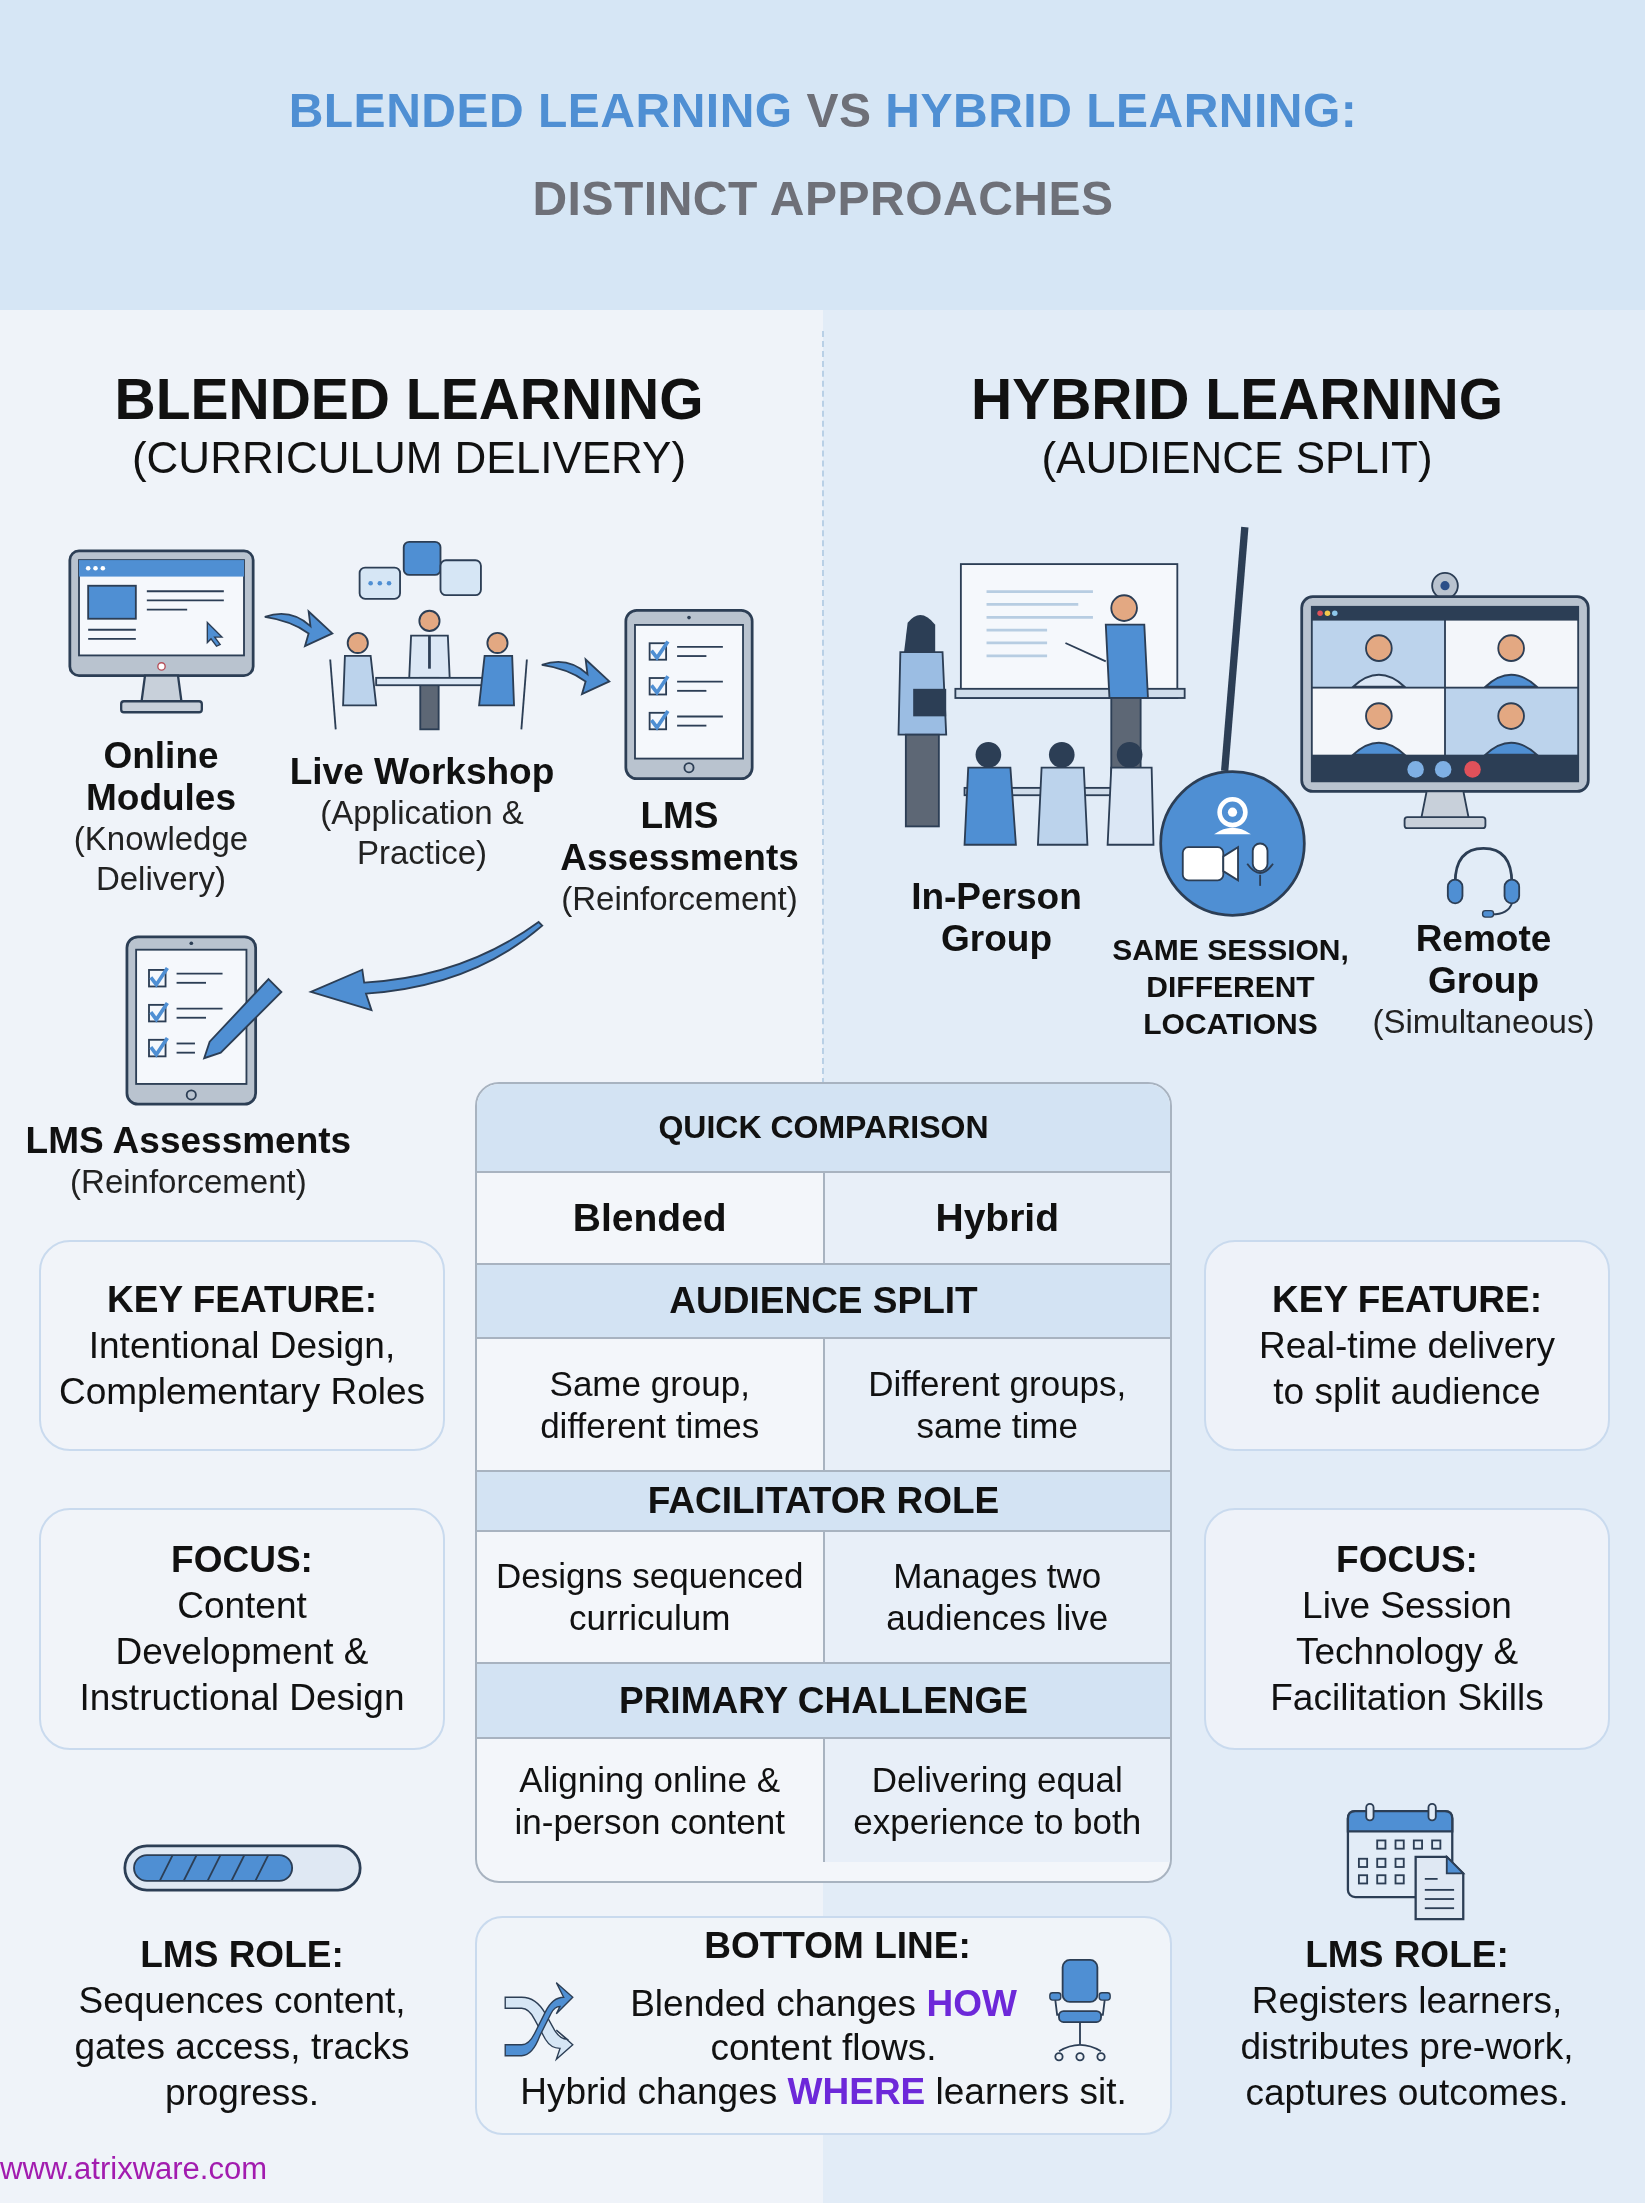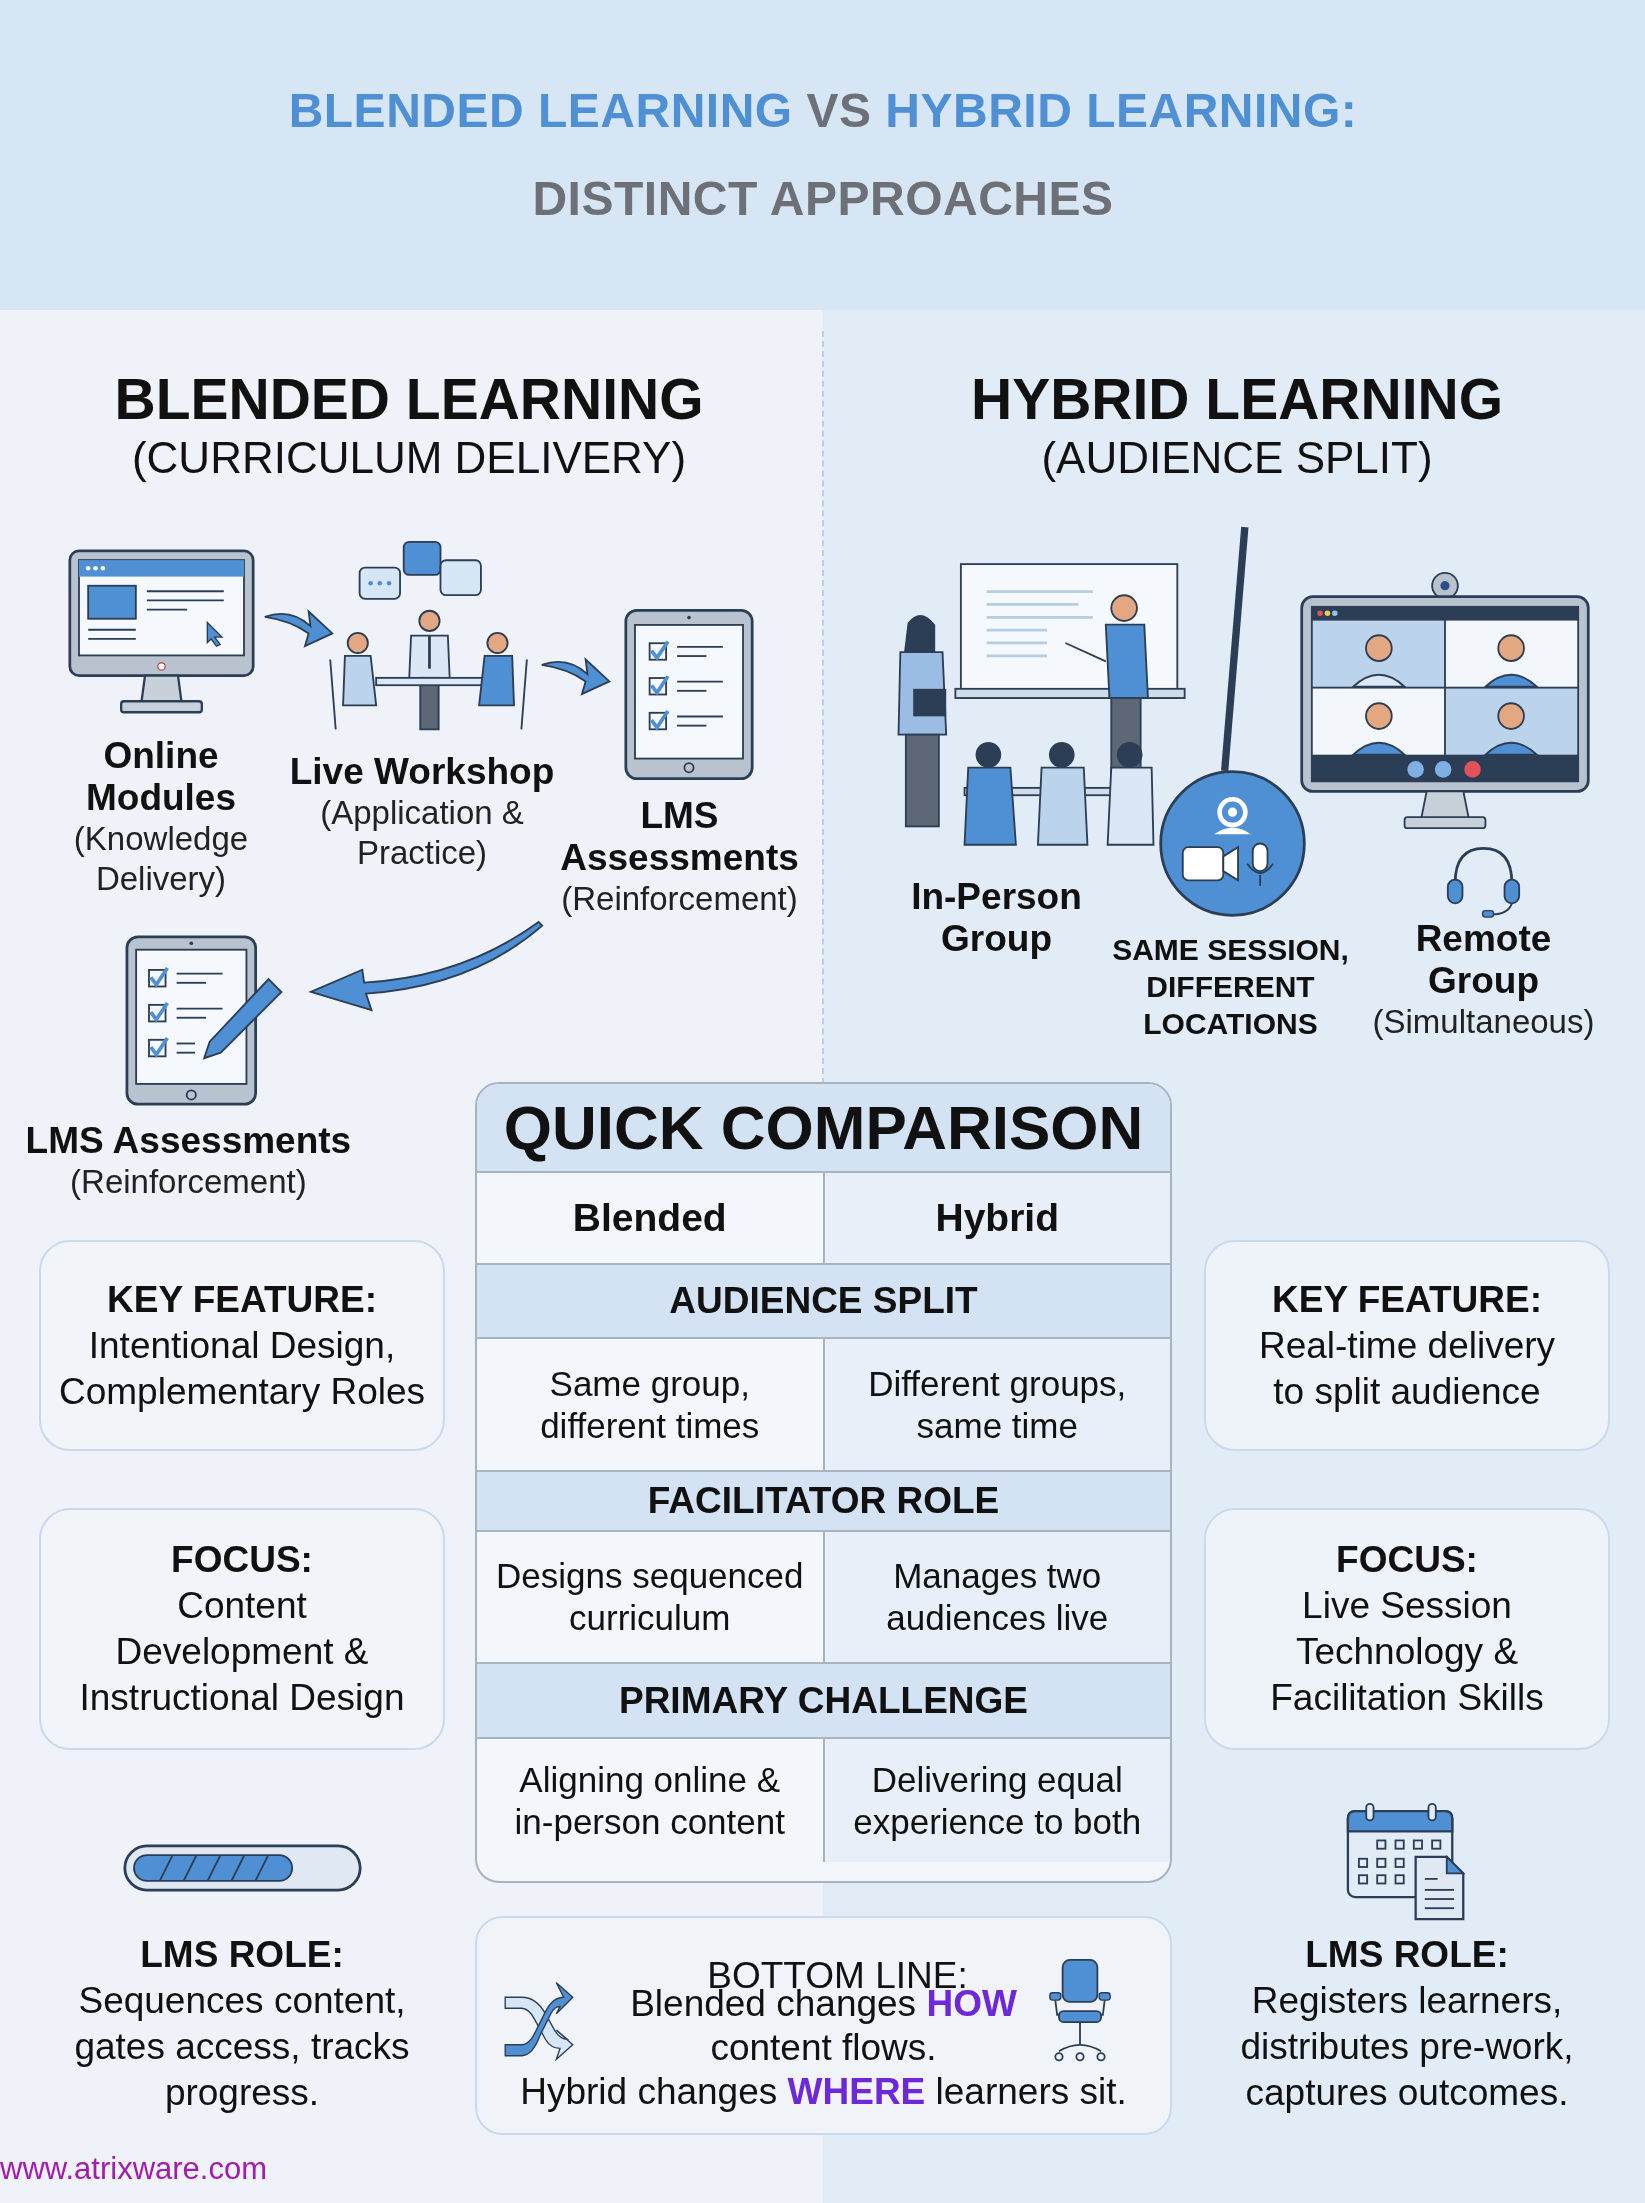--- a/index.html
+++ b/index.html
@@ -50,31 +50,31 @@
   .table {
     position: absolute; left: 475px; top: 1082px; width: 697px; height: 801px;
     border: 2.8px solid #a8b3c0; border-radius: 24px; overflow: hidden; background: #f3f6fa;
   }
   .trow { display: flex; border-bottom: 2.8px solid #a8b3c0; }
   .trow:last-child { border-bottom: none; }
   .trow.head { background: #d3e3f3; justify-content: center; align-items: center; }
   .tcell { flex: 1; display: flex; align-items: center; justify-content: center; text-align: center; }
   .tcell + .tcell { border-left: 2.8px solid #a8b3c0; }
   .tcell.rc { background: #e8eff8; }
-  .tt { font-weight: 700; font-size: 62px; }
+  .tt { font-weight: 700; font-size: 32px; }
   .th { font-weight: 700; font-size: 39px; }
   .sec { font-weight: 700; font-size: 37px; }
   .cv { font-size: 35px; line-height: 42px; }
 
   .bottom {
     position: absolute; left: 475px; top: 1916px; width: 697px; height: 219px;
     border: 2.8px solid #c9daee; border-radius: 27.5px; background: #f0f4f9;
     text-align: center;
   }
-  .bottom .k { position: absolute; left: 0; right: 0; top: 37px; font-weight: 400; font-size: 37px; line-height: 42px; padding-left: 28px; }
+  .bottom .k { position: absolute; left: 0; right: 0; top: 7px; font-weight: 700; font-size: 37px; line-height: 42px; padding-left: 28px; }
   .bottom .l1 { position: absolute; left: 0; right: 0; top: 64px; font-size: 37px; line-height: 44px; }
   .bottom .l2 { position: absolute; left: 0; right: 0; top: 108px; font-size: 37px; line-height: 44px; }
   .bottom .l3 { position: absolute; left: 0; right: 0; top: 152px; font-size: 37px; line-height: 44px; }
   .hl { color: #6d28d9; font-weight: 700; }
   .footer { position: absolute; left: 0; width: 1646px; top: 2151px; text-align: left; font-size: 31px; color: #a21caf; }
   svg { position: absolute; overflow: visible; }
 </style>
 </head>
 <body>
 

